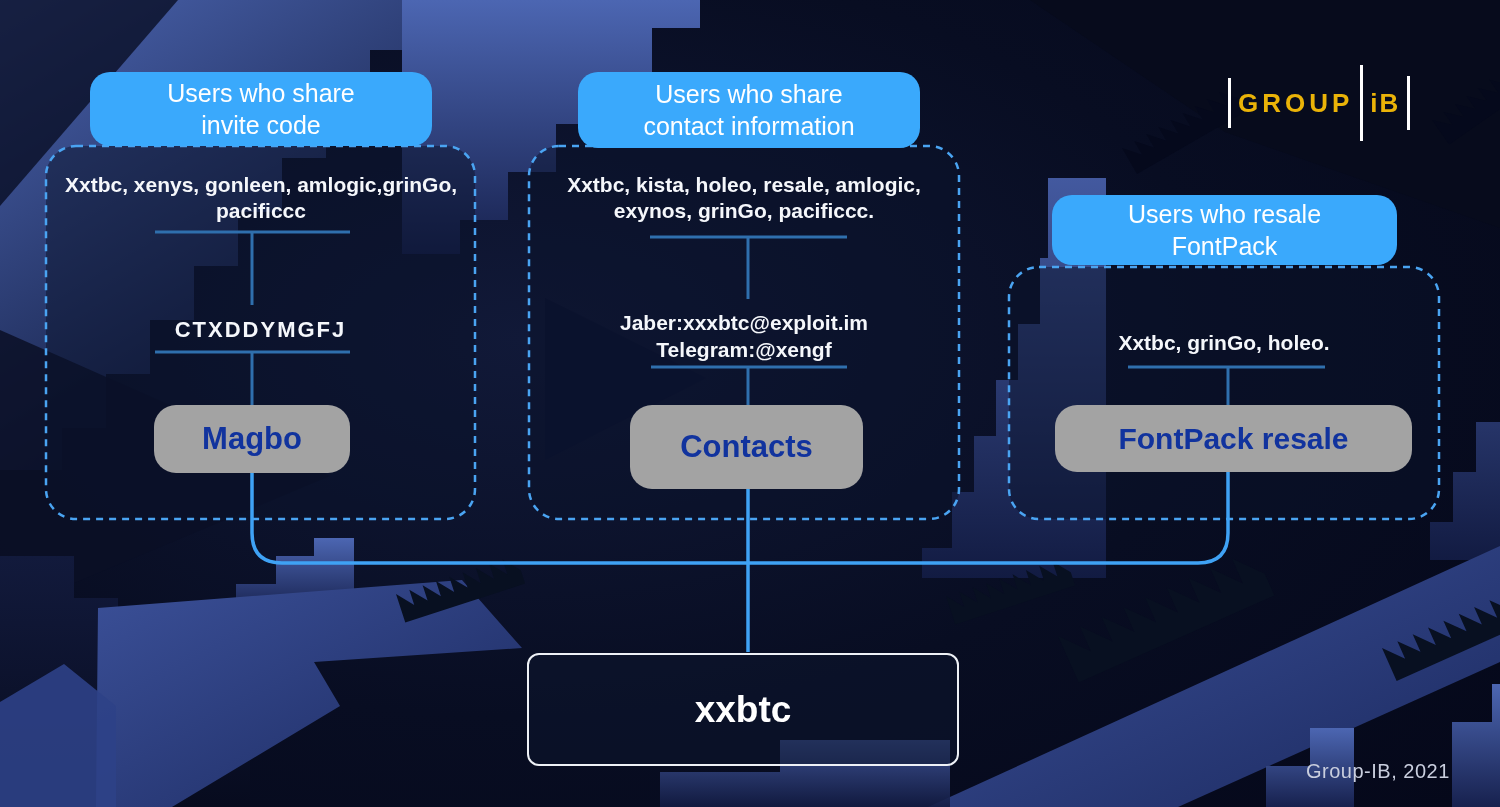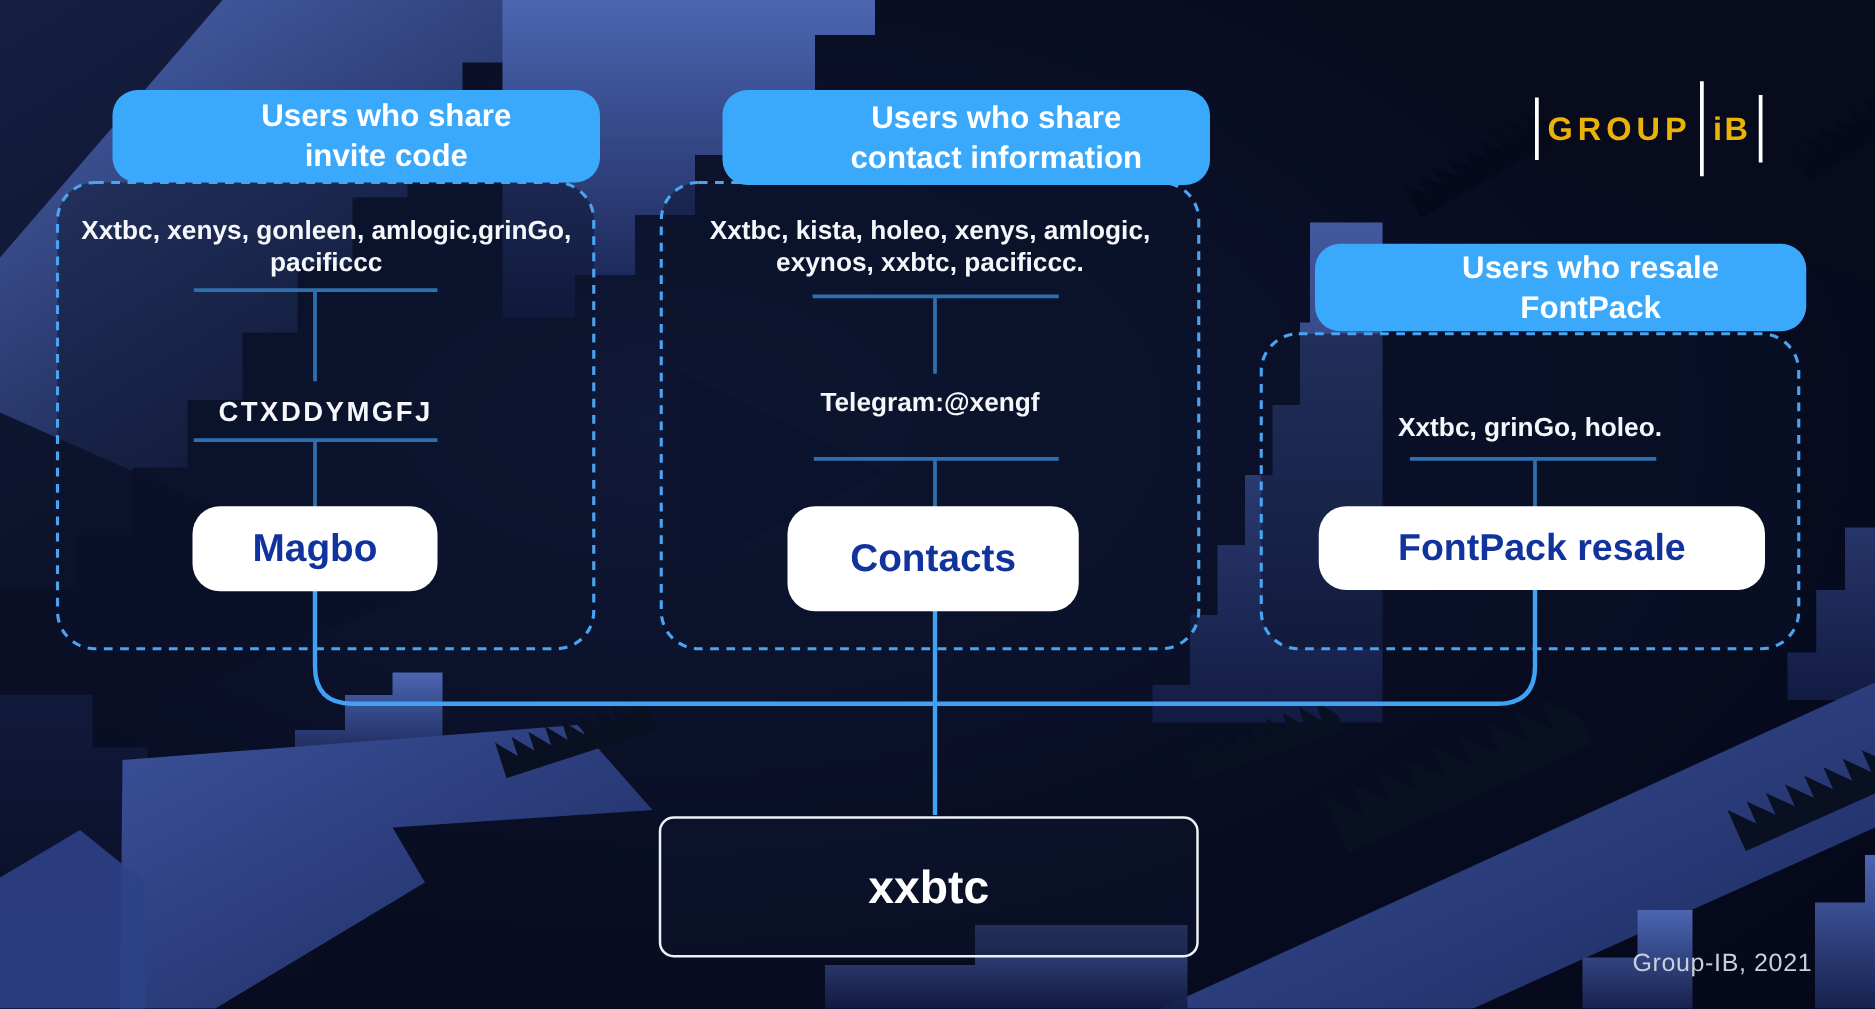--- a/index.html
+++ b/index.html
@@ -4,27 +4,27 @@
 <style>
   html,body{margin:0;padding:0;background:#05081a;}
   .stage{position:relative;width:1500px;height:807px;overflow:hidden;
          font-family:"Liberation Sans",sans-serif;background:#070b1f;}
   svg.layer{position:absolute;left:0;top:0;width:1500px;height:807px;pointer-events:none;}
   .bg{z-index:0;}
   .lines{z-index:2;}
   .panel{position:absolute;z-index:1;border-radius:30px;background:rgba(10,17,41,0.5);}
   .hdr{position:absolute;z-index:3;background:#3aa9fc;border-radius:20px;
        display:flex;flex-direction:column;align-items:center;justify-content:center;
-       color:#ffffff;font-weight:700;font-size:25px;line-height:1.28;text-align:center;padding-left:48px;}
+       color:#ffffff;font-weight:400;font-size:25px;line-height:1.28;text-align:center;}
   .hdr span{display:block;}
   .txt{position:absolute;z-index:3;color:#f5f7fb;font-weight:700;text-align:center;}
   .members{font-size:21px;line-height:1.25;}
   .code{font-size:22px;letter-spacing:2px;}
   .contact{font-size:21px;line-height:1.3;}
-  .pill{position:absolute;z-index:3;background:#ffffff;border-radius:22px;
+  .pill{position:absolute;z-index:3;background:#a3a3a3;border-radius:22px;
         display:flex;align-items:center;justify-content:center;
         color:#11339e;font-weight:700;font-size:31px;}
   .root{position:absolute;z-index:3;left:527px;top:653px;width:432px;height:113px;
         border:2px solid #eef1f6;border-radius:12px;background:rgba(13,21,46,0.55);
         display:flex;align-items:center;justify-content:center;
         color:#ffffff;font-weight:700;font-size:37px;box-sizing:border-box;}
   .logo{position:absolute;z-index:3;left:1228px;top:70px;height:66px;
         display:flex;align-items:center;gap:7px;}
   .lbar{display:block;width:3px;background:#ffffff;}
   .lbar.s{height:50px;}.lbar.t{height:76px;}.lbar.m{height:54px;}
@@ -120,25 +120,26 @@
   <div class="hdr" style="left:578px;top:72px;width:342px;height:76px">
     <span>Users who share</span>
     <span>contact information</span>
   </div>
   <div class="hdr" style="left:1052px;top:195px;width:345px;height:70px">
     <span>Users who resale</span>
     <span>FontPack</span>
   </div>
 
   <div class="txt members" style="left:50px;top:172px;width:422px">Xxtbc, xenys, gonleen, amlogic,grinGo, pacificcc</div>
-  <div class="txt members" style="left:534px;top:172px;width:420px">Xxtbc, kista, holeo, xenys, amlogic, exynos, xxbtc, pacificcc.</div>
+  <div class="txt members" style="left:534px;top:172px;width:420px">Xxtbc, kista, holeo, resale, amlogic, exynos, grinGo, pacificcc.</div>
   <div class="txt code" style="left:46px;top:317px;width:429px">CTXDDYMGFJ</div>
 
   <div class="txt members" style="left:1009px;top:330px;width:430px">Xxtbc, grinGo, holeo.</div>
   <div class="txt contact" style="left:529px;top:309px;width:430px">
+    <div>Jaber:xxxbtc@exploit.im</div>
     <div>Telegram:@xengf</div>
   </div>
 
   <div class="pill" style="left:154px;top:405px;width:196px;height:68px">Magbo</div>
   <div class="pill" style="left:630px;top:405px;width:233px;height:84px">Contacts</div>
   <div class="pill" style="left:1055px;top:405px;width:357px;height:67px;font-size:30px">FontPack resale</div>
 
   <div class="root">
     <span>xxbtc</span>
   </div>

